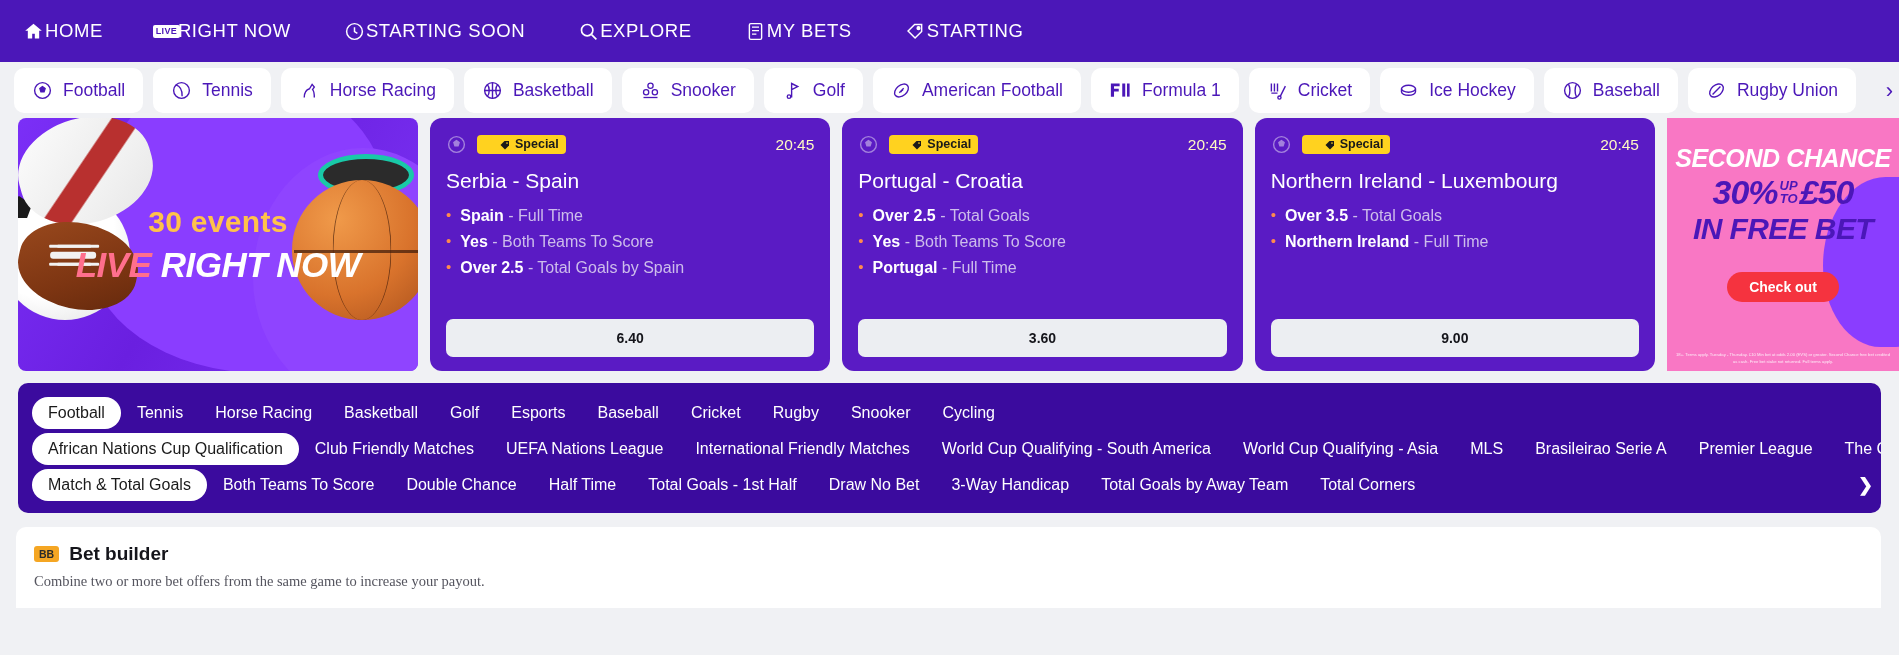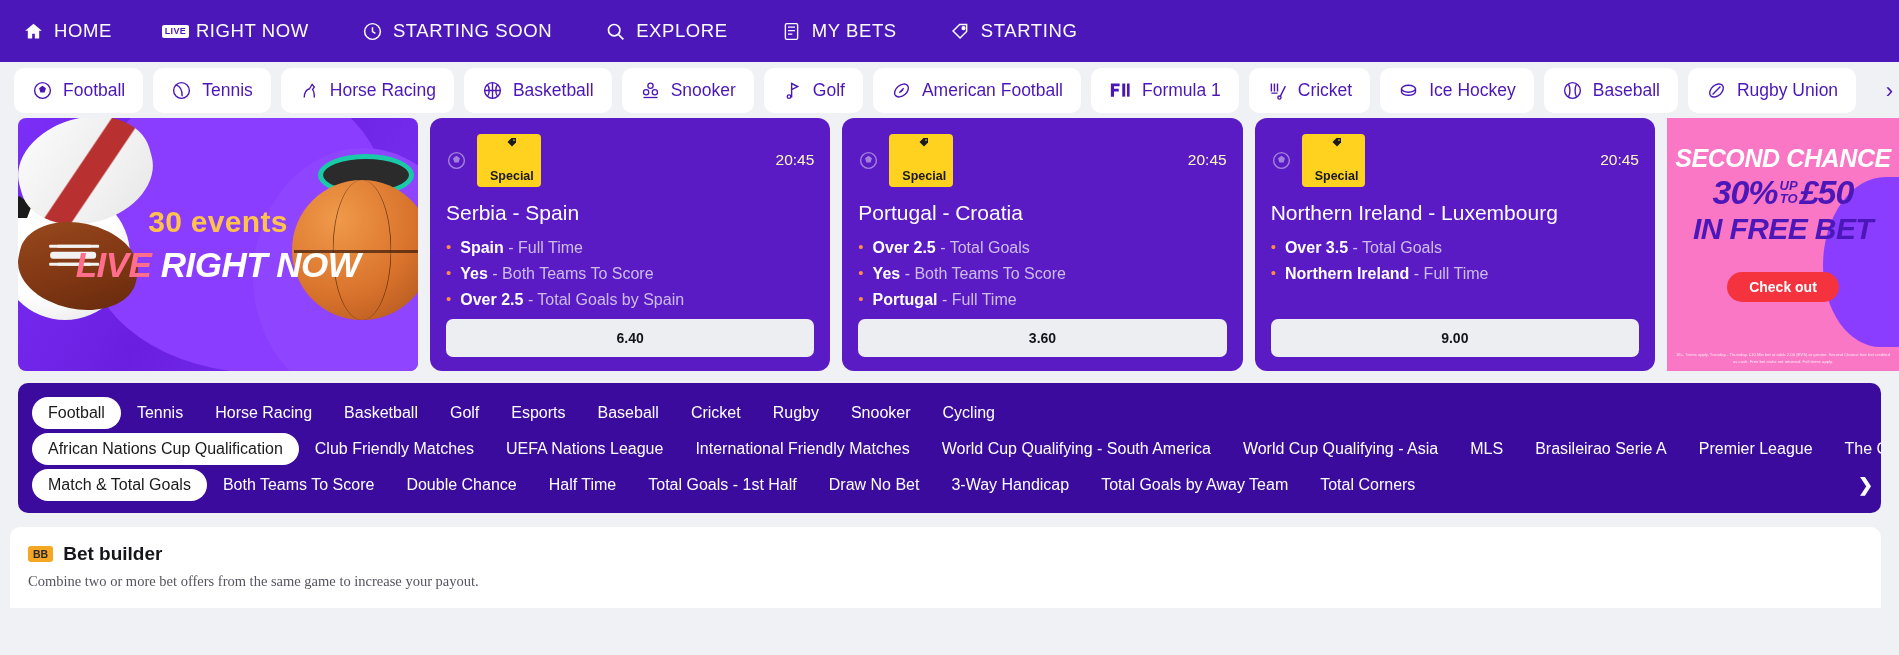--- a/index.html
+++ b/index.html
@@ -13,21 +13,21 @@
   
   .topnav {
     height: 62px;
     background: #4b17b8;
     display: flex;
     align-items: center;
     padding-left: 22px;
     gap: 0px;
   }
   .topnav-item {
-    display: flex; align-items: center; gap: 9px;
+    display: flex; align-items: center; gap: 0;
     padding: 0 24px 0 0;
     margin-right: 28px;
     color: #ffffff;
     font-size: 18.5px;
     letter-spacing: .6px;
     cursor: pointer;
     white-space: nowrap;
   }
   .topnav-item .ic { display: flex; align-items: center; justify-content: center; width: 23px; height: 23px; }
   .topnav-item svg { display: block; }
@@ -135,25 +135,24 @@
     padding: 16px 16px 14px 16px;
     display: flex; flex-direction: column;
     color: #ffffff;
     min-width: 0;
     cursor: pointer;
   }
   .bc-top { display: flex; align-items: center; gap: 10px; }
   .bc-sporticon { width: 21px; height: 21px; opacity: .65; flex: 0 0 auto; }
   .special-badge {
     background: #ffd21f; color: #1a1a1a;
-    border-radius: 4px; padding: 2px 7px 2px 13px;
+    border-radius: 4px; padding: 2px 7px 2px 22px;
     font-size: 12.5px; font-weight: bold;
-    display: inline-flex; align-items: center; gap: 21px;
+    display: inline-flex; align-items: center; gap: 4px;
     line-height: 1.25;
-    flex-direction: column;
   }
   .bc-time { margin-left: auto; font-size: 15.5px; color: #fef9c3; }
   .bc-match { font-size: 21px; font-weight: normal; margin-top: 14px; }
   .bc-legs { margin-top: 11px; display: flex; flex-direction: column; gap: 3px; }
   .bc-leg { display: flex; align-items: flex-start; gap: 9px; font-size: 16px; line-height: 1.45; }
   .bc-leg .dot { color: #ff8a4c; font-size: 15px; line-height: 1.45; }
   .bc-leg b { font-weight: bold; color: #ffffff; }
   .bc-leg span.mk { color: #cdbdeb; }
   .bc-spacer { flex: 1 1 auto; }
   .odds-btn {
@@ -207,21 +206,21 @@
     position: absolute; right: 0;
     color: #ffffff; font-size: 18px; font-weight: bold;
     padding: 0 8px 0 22px;
     background: linear-gradient(to right, rgba(59,11,158,0), #3b0b9e 45%);
     height: 36px; display: flex; align-items: center; cursor: pointer;
   }
   .frow-wrap { position: relative; }
 
   
   .betbuilder {
-    margin: 14px 18px 0 10px;
+    margin: 14px 18px 0 16px;
     background: #ffffff;
     border-radius: 10px 10px 0 0;
     padding: 16px 18px 18px 18px;
   }
   .bb-head { display: flex; align-items: center; gap: 10px; }
   .bb-badge {
     background: #f5a623; color: #2a2a2a;
     font-size: 10.5px; font-weight: bold;
     border-radius: 3px; padding: 3px 5px; line-height: 1;
   }

